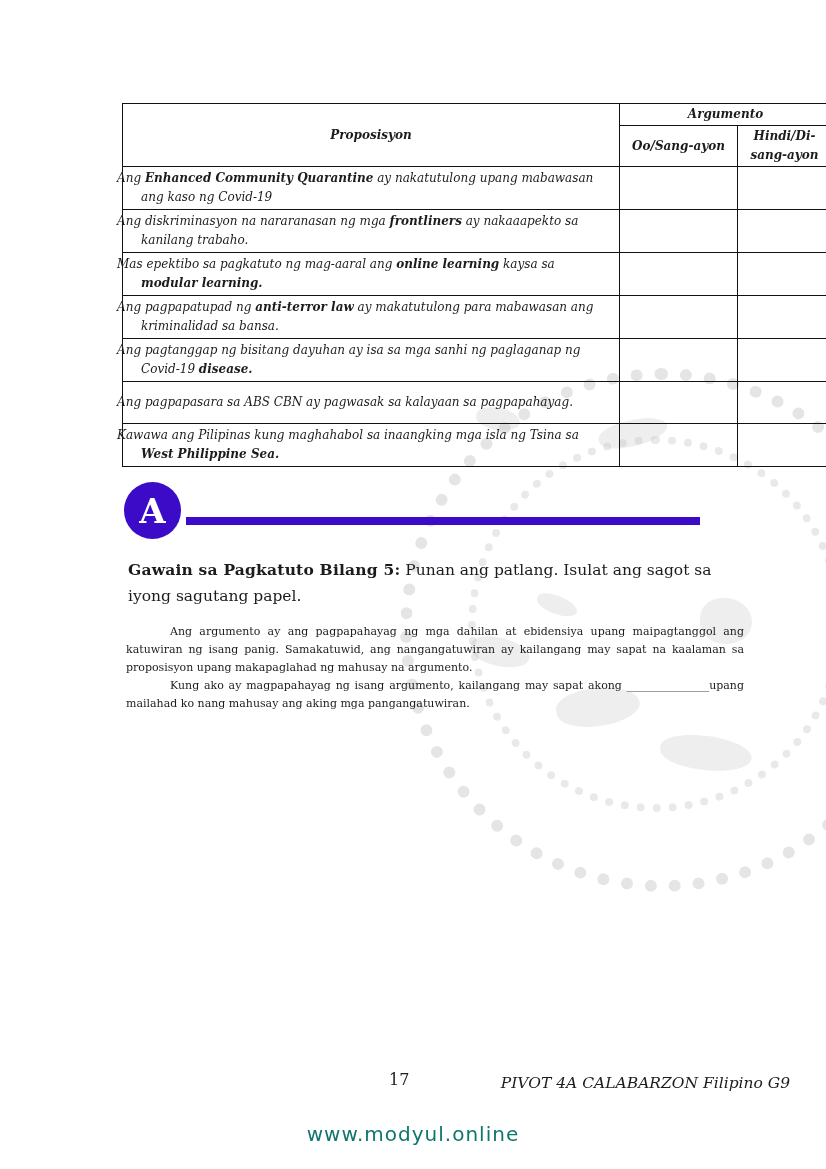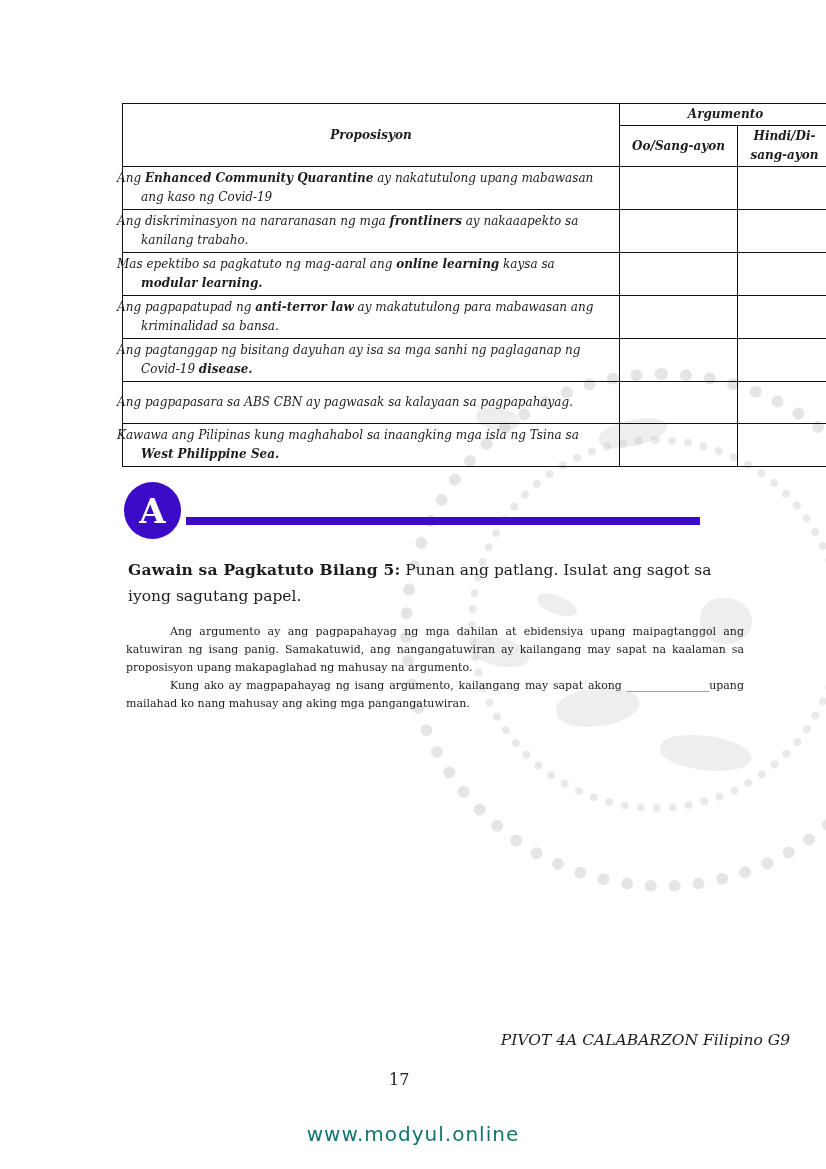--- a/index.html
+++ b/index.html
@@ -61,21 +61,21 @@
     position:absolute;left:126px;top:611px;width:618px;z-index:2;
     font-size:11px;line-height:18px;text-align:justify;margin-top:12px;
   }
   .body-copy p{margin:0;text-indent:44px;}
   
   .footer-page{
     position:absolute;left:389px;top:1070px;width:70px;z-index:2;
     text-align:left;font-size:16px;
   }
   .footer-edition{
-    position:absolute;right:36px;top:1031px;z-index:2;
+    position:absolute;right:36px;top:1074px;z-index:2;
     font-style:italic;font-size:15.5px;
   }
   .site-mark{
     position:absolute;left:0;top:1122px;width:826px;z-index:1;
     text-align:center;color:#0f766e;font-size:20px;letter-spacing:1px;
     font-family:"DejaVu Sans","Liberation Sans",sans-serif;
   }
 </style>
 </head>
 <body>

